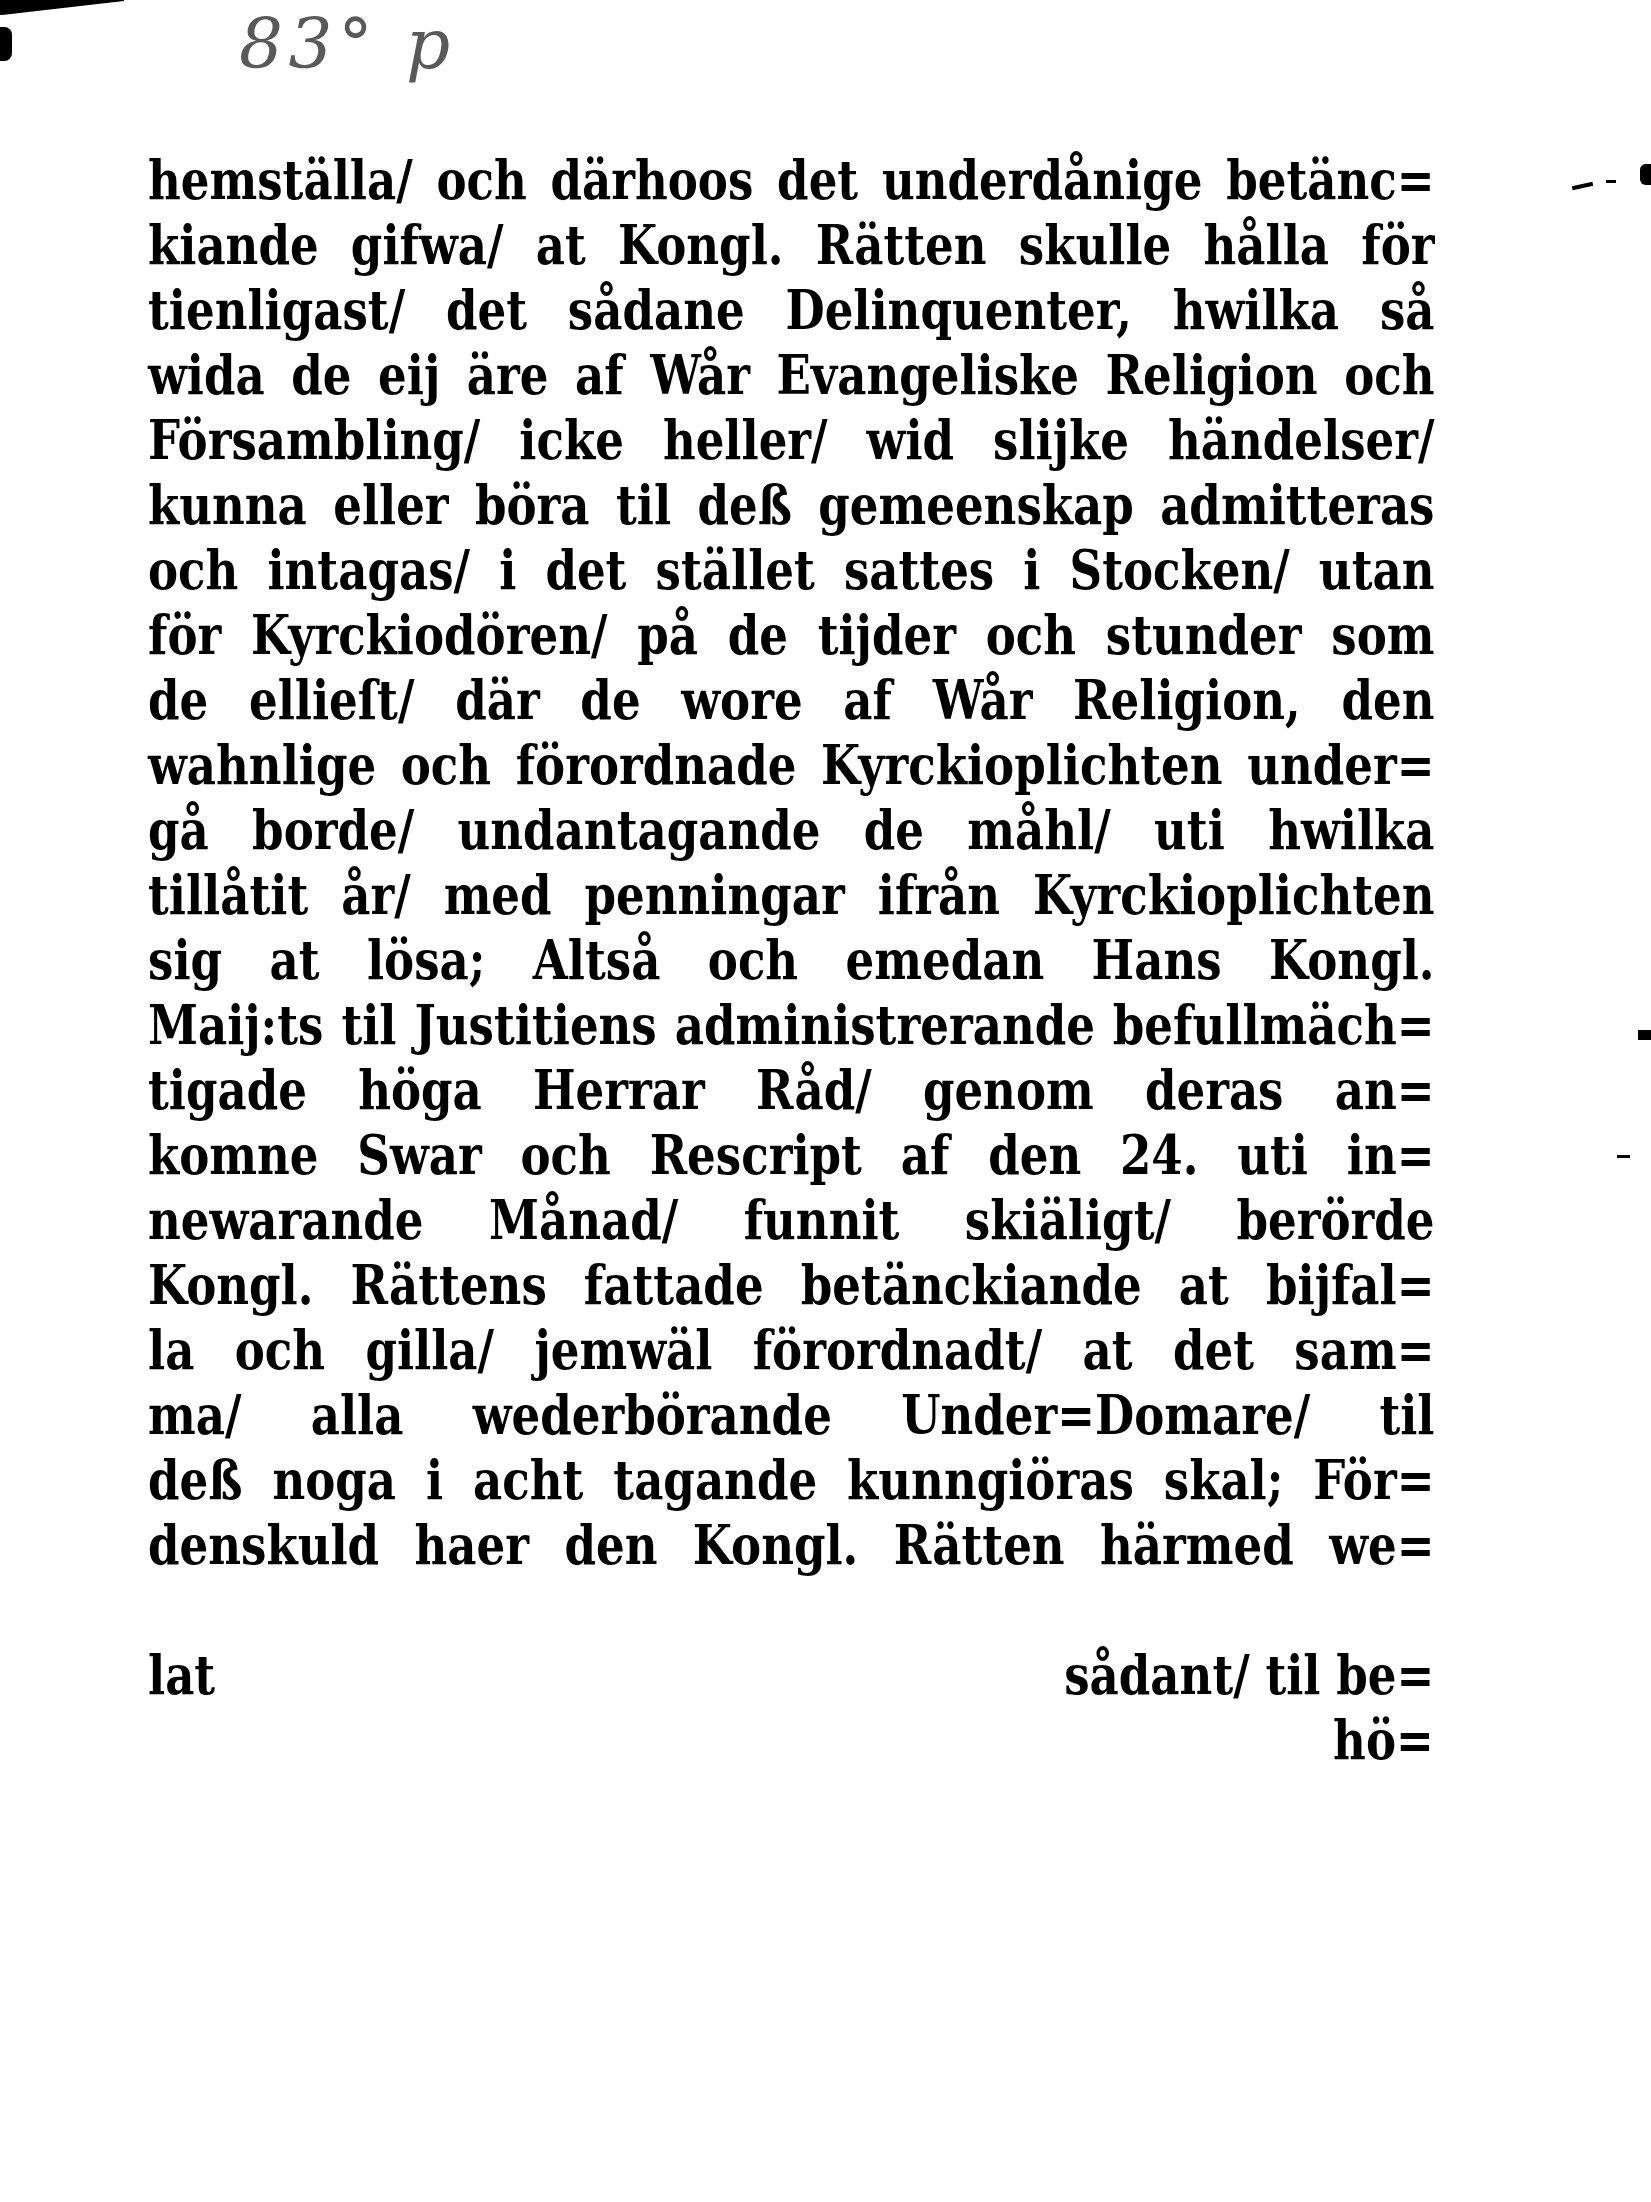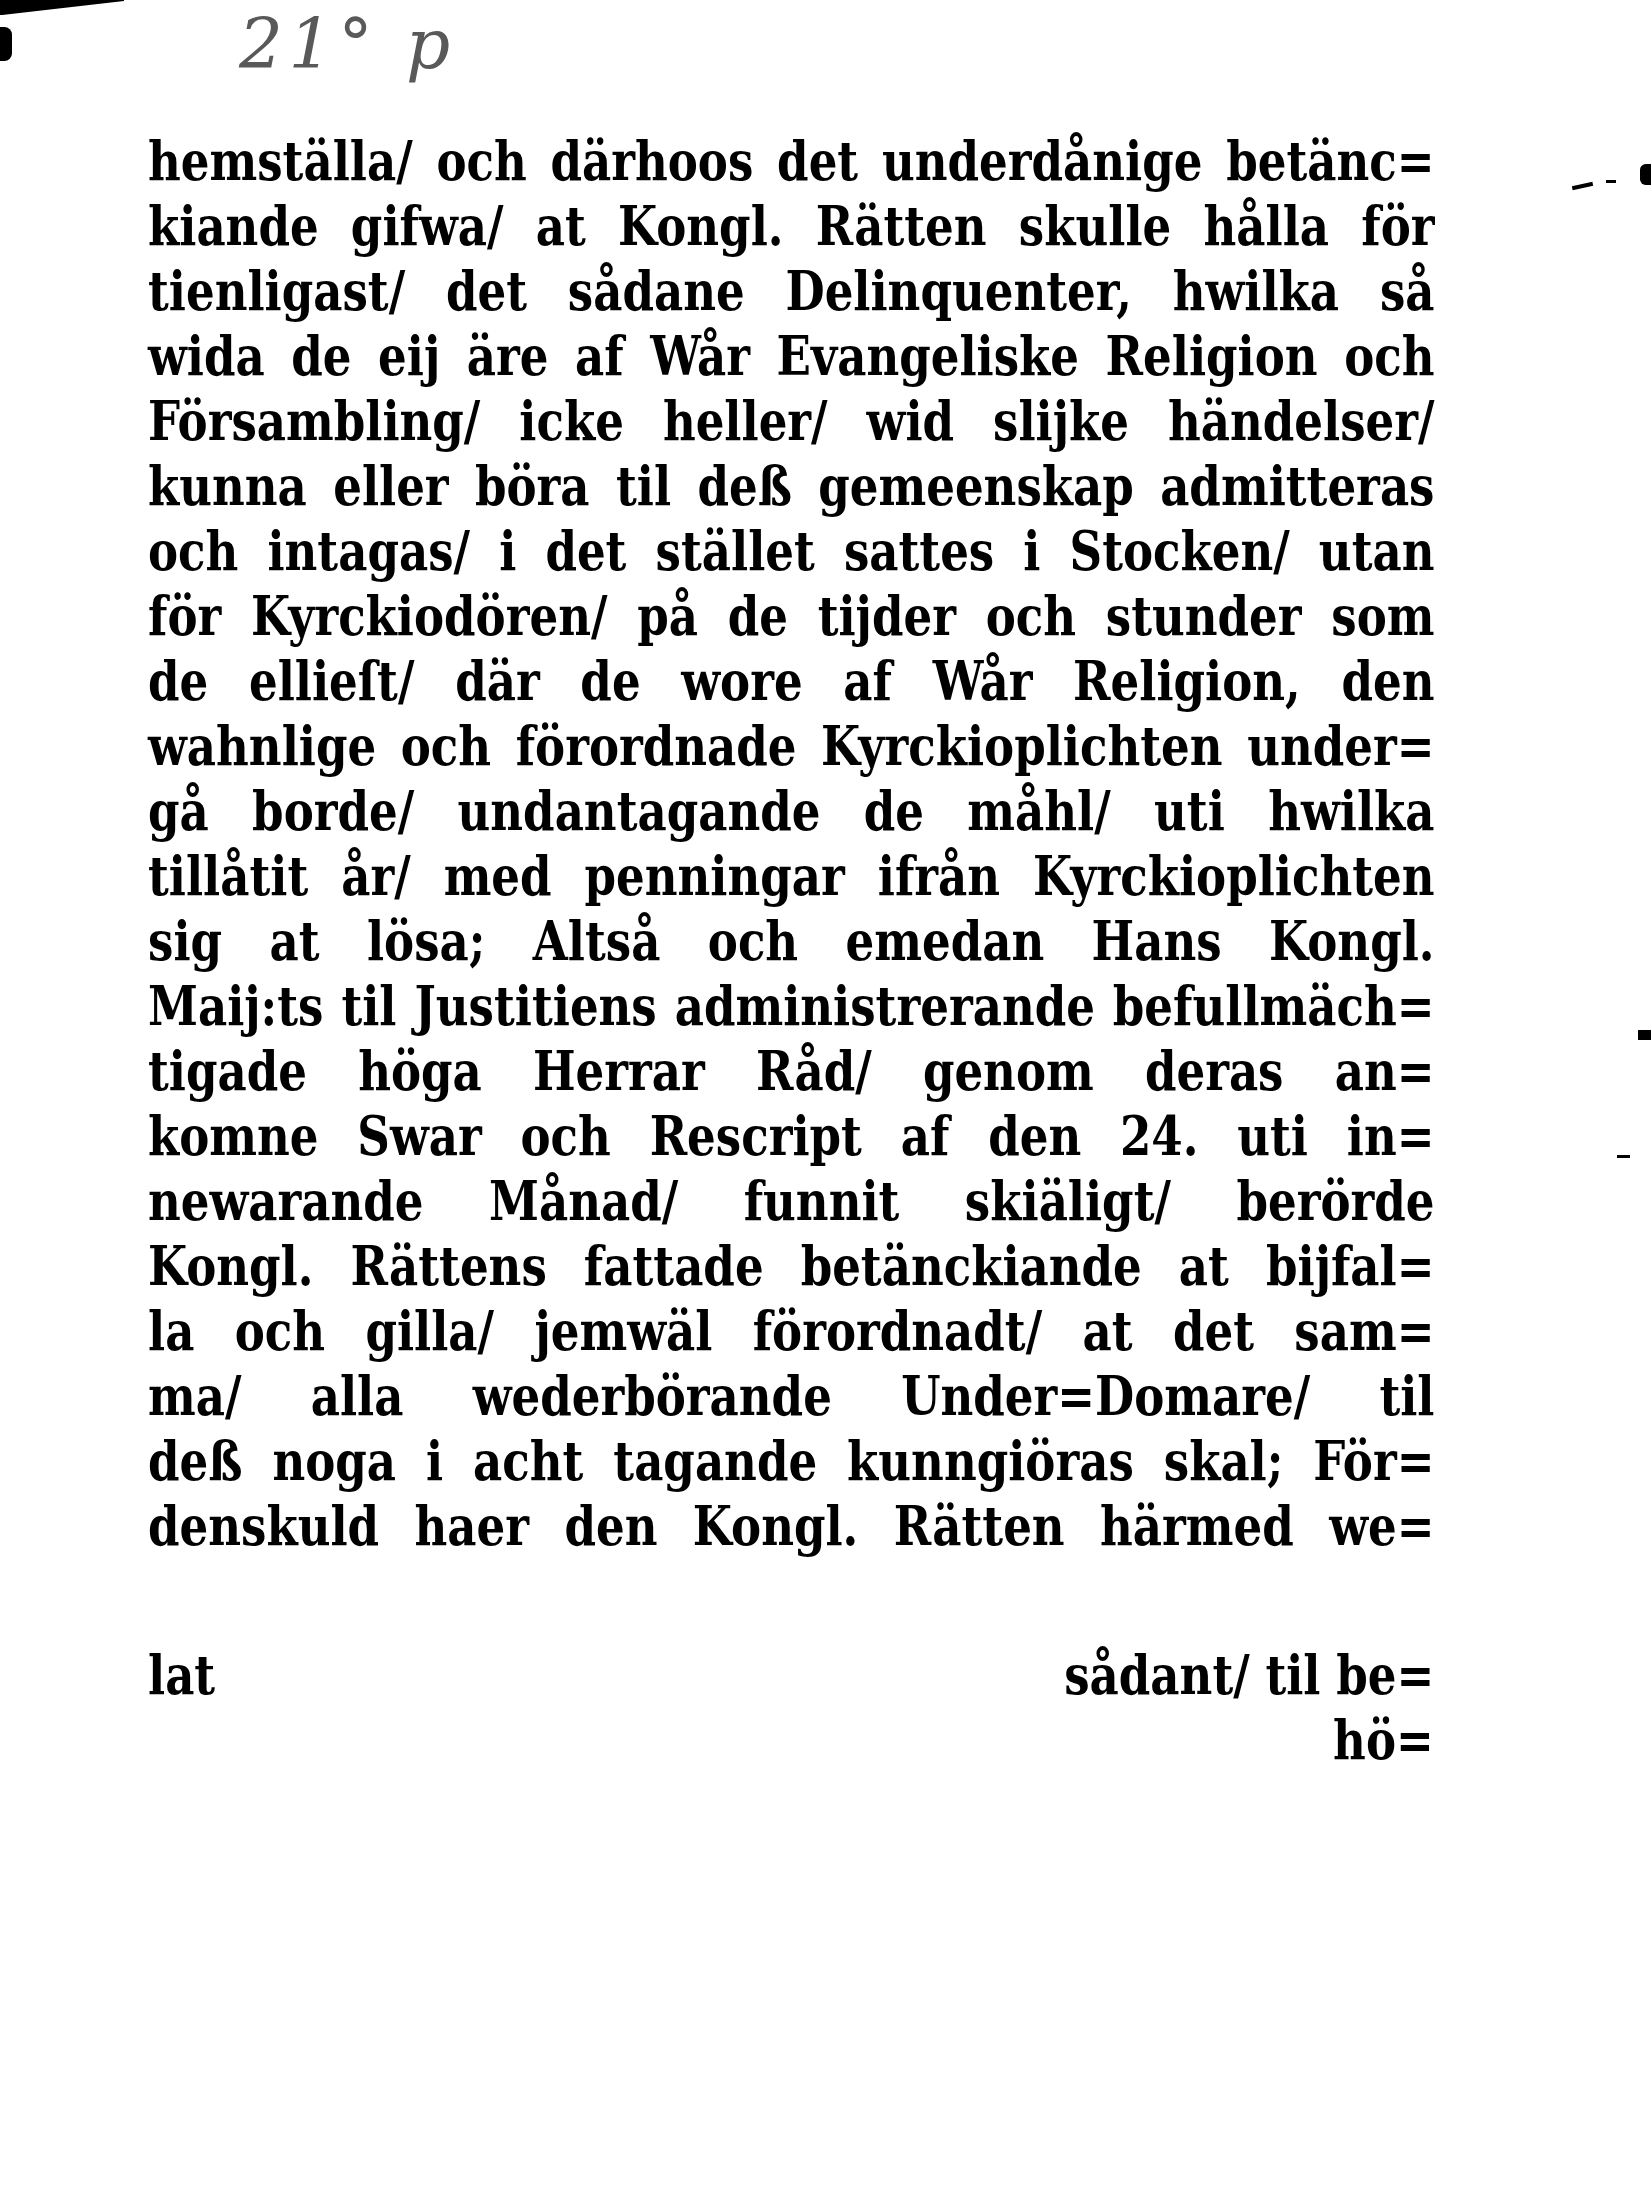--- a/index.html
+++ b/index.html
@@ -1,33 +1,33 @@
 <!DOCTYPE html>
 <html><head>
 <meta charset="utf-8">
 <style>
   html, body { margin:0; padding:0; background:#ffffff; }
   body { width:1652px; height:2202px; position:relative; overflow:hidden; font-family:"DejaVu Serif", serif; color:#000; }
   .corner-shadow { position:absolute; left:0; top:0; width:124px; height:15.3px; background:#000; clip-path:polygon(0 0,100% 0,100% 6%,0 100%); }
   .corner-blot { position:absolute; left:0; top:27px; width:11.5px; height:34px; background:#000; border-radius:0 7.6px 7.6px 0; }
   .handnote { position:absolute; left:239px; top:3.8px; font-family:"DejaVu Serif", serif; font-style:italic; font-size:69px; color:#222; letter-spacing:5.7px; opacity:.75; }
-  .page-body { position:absolute; left:148px; top:128px; width:1286px; }
+  .page-body { position:absolute; left:148px; top:147px; width:1286px; }
   .line { height:65px; line-height:65px; font-size:55px; font-weight:bold; white-space:nowrap; text-align:justify; text-align-last:justify; font-family:"DejaVu Serif", serif; transform:scaleX(.82); transform-origin:left center; width:122%; }
   .tail { position:absolute; right:218px; font-size:55px; font-weight:bold; font-family:"DejaVu Serif", serif; transform:scaleX(.82); transform-origin:right center; }
   .tail.l1 { top:1642px; }
   .tail.l2 { top:1707px; }
   .lat { position:absolute; left:148px; top:1642px; font-size:55px; font-weight:bold; transform:scaleX(.82); transform-origin:left center; }
   .mark { position:absolute; background:#000; }
 </style>
 </head>
 <body>
 
 <div class="corner-shadow"></div>
 <div class="corner-blot"></div>
-<div class="handnote">21° p</div>
+<div class="handnote">83° p</div>
 
 <div class="page-body">
   <div class="line">hemställa/ och därhoos det underdånige betänc=</div>
   <div class="line">kiande gifwa/ at Kongl. Rätten skulle hålla för</div>
   <div class="line">tienligast/ det sådane Delinquenter,   hwilka så</div>
   <div class="line">wida de eij äre af Wår Evangeliske Religion och</div>
   <div class="line">Försambling/  icke heller/  wid slijke händelser/</div>
   <div class="line">kunna eller böra til deß gemeenskap admitteras</div>
   <div class="line">och intagas/ i det stället sattes i Stocken/ utan</div>
   <div class="line">för Kyrckiodören/ på de tijder och stunder som</div>

